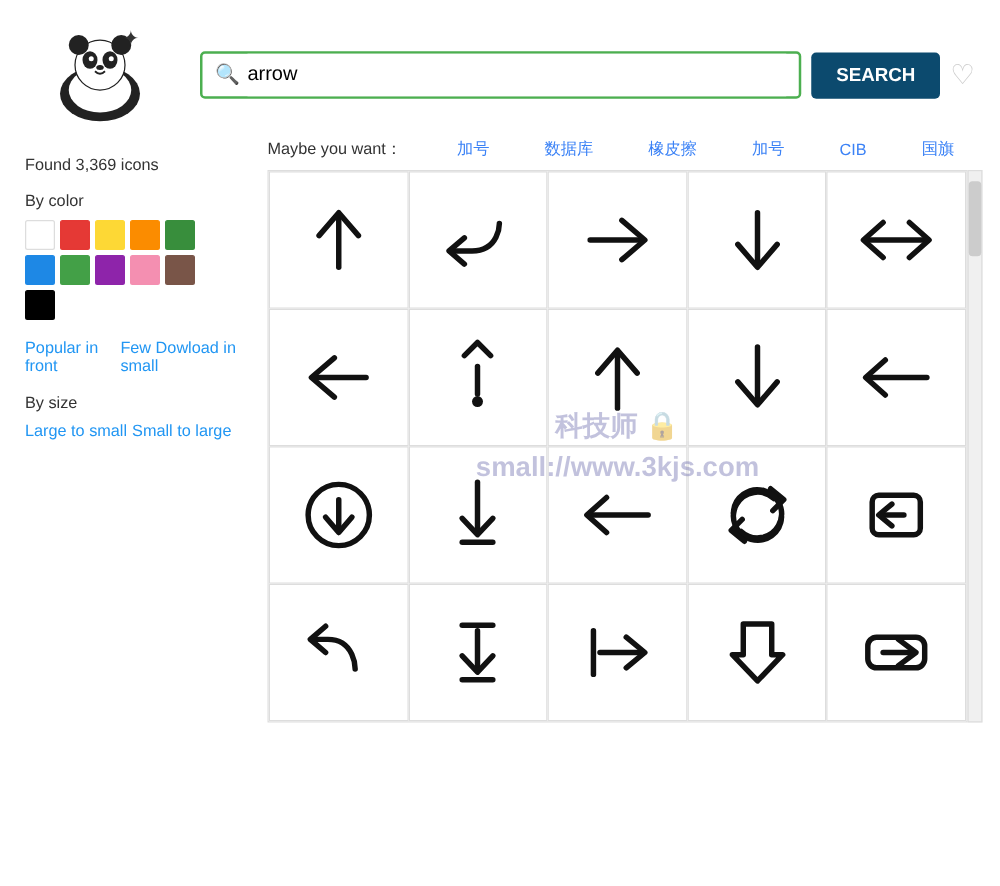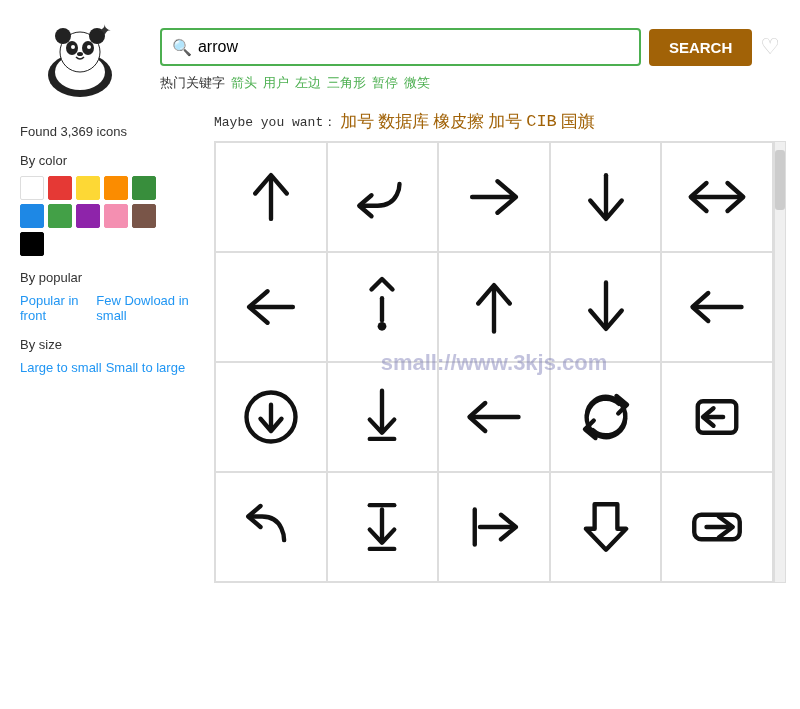--- a/index.html
+++ b/index.html
@@ -7,21 +7,21 @@
 
     
     .header { display: flex; align-items: center; padding: 20px 20px 10px 20px; gap: 20px; }
     .logo-area { width: 120px; display: flex; align-items: center; justify-content: center; }
     .logo-svg { width: 100px; height: 80px; }
     .search-area { flex: 1; display: flex; flex-direction: column; gap: 8px; }
     .search-bar { display: flex; align-items: center; gap: 8px; }
     .search-input-wrapper { display: flex; align-items: center; border: 2px solid #4caf50; border-radius: 4px; padding: 0 10px; flex: 1; background: #fff; }
     .search-icon-span { color: #999; margin-right: 6px; font-size: 16px; }
     .search-input { border: none; outline: none; font-size: 16px; width: 100%; padding: 8px 0; }
-    .search-btn { background: #a16207; color: #fff; border: none; padding: 10px 20px; font-size: 15px; font-weight: bold; border-radius: 4px; cursor: pointer; }
+    .search-btn { background: #0c4a6e; color: #fff; border: none; padding: 10px 20px; font-size: 15px; font-weight: bold; border-radius: 4px; cursor: pointer; }
     .heart-btn { background: none; border: none; cursor: pointer; font-size: 22px; color: #ccc; }
     .hot-keywords { font-size: 13px; color: #333; display: flex; align-items: center; gap: 6px; flex-wrap: wrap; }
     .hot-label { color: #333; }
     .hot-keywords a { color: #4caf50; text-decoration: none; font-size: 13px; }
 
     
     .main { display: flex; padding: 0 10px; }
 
     
     .sidebar { width: 200px; padding: 10px 10px; flex-shrink: 0; }
@@ -29,23 +29,23 @@
     .section-title { font-size: 13px; font-weight: normal; color: #333; margin-bottom: 8px; margin-top: 4px; }
     .color-grid { display: grid; grid-template-columns: repeat(5, 24px); gap: 4px; margin-bottom: 14px; }
     .color-swatch { width: 24px; height: 24px; border-radius: 2px; border: 1px solid #ddd; cursor: pointer; }
     .popular-links { display: flex; flex-direction: row; gap: 4px; margin-bottom: 14px; }
     .popular-links a { color: #2196f3; text-decoration: none; font-size: 13px; }
     .size-links { display: flex; flex-direction: row; gap: 4px; }
     .size-links a { color: #2196f3; text-decoration: none; font-size: 13px; }
 
     
     .content { flex: 1; padding: 0 4px; }
-    .maybe-you-want { font-size: 13px; color: #333; margin-bottom: 8px; display: flex; align-items: center; flex-wrap: wrap; gap: 4px; font-family: Liberation Mono, monospace; }
+    .maybe-you-want { font-size: 13px; color: #333; margin-bottom: 8px; display: flex; align-items: center; flex-wrap: wrap; gap: 4px; }
     .maybe-you-want span { color: #333; }
-    .maybe-you-want a { color: #a16207; text-decoration: none; font-size: 17px; }
+    .maybe-you-want a { color: #3b82f6; text-decoration: none; font-size: 13px; margin-left: 40px; }
     .watermark { position: absolute; top: 50%; left: 50%; transform: translate(-50%, -50%); font-size: 22px; font-weight: bold; color: rgba(120,120,180,0.45); white-space: nowrap; z-index: 10; pointer-events: none; text-align: center; line-height: 1.5; }
 
     
     .icon-grid { display: grid; grid-template-columns: repeat(5, 1fr); border: 1px solid #ddd; position: relative; }
     .icon-cell { border: 1px solid #ddd; display: flex; align-items: center; justify-content: center; height: 110px; cursor: pointer; background: #fff; }
     .icon-cell svg { width: 70px; height: 70px; }
 
     
     .content-with-scroll { display: flex; }
     .scroll-bar { width: 12px; background: #f0f0f0; border: 1px solid #ddd; display: flex; flex-direction: column; align-items: center; }
@@ -79,29 +79,20 @@
     </svg>
   </div>
   <div class="search-area">
     <div class="search-bar">
       <div class="search-input-wrapper">
         <span class="search-icon-span">🔍</span>
         <input class="search-input" type="text" value="arrow" style="">
       </div>
       <button class="search-btn">SEARCH</button>
       <button class="heart-btn">♡</button>
-    </div>
-    <div class="hot-keywords">
-      <span class="hot-label">热门关键字</span>
-      <a href="#">箭头</a>
-      <a href="#">用户</a>
-      <a href="#">左边</a>
-      <a href="#">三角形</a>
-      <a href="#">暂停</a>
-      <a href="#">微笑</a>
     </div>
   </div>
 </div>
 
 <div class="main">
   <div class="sidebar">
     <div class="found-text">Found 3,369 icons</div>
     <div class="section-title">By color</div>
     <div class="color-grid">
       <div class="color-swatch" style="background:#fff;"></div>
@@ -110,21 +101,20 @@
       <div class="color-swatch" style="background:#fb8c00;border-color:#fb8c00;"></div>
       <div class="color-swatch" style="background:#388e3c;border-color:#388e3c;"></div>
       <div class="color-swatch" style="background:#1e88e5;border-color:#1e88e5;"></div>
       <div class="color-swatch" style="background:#43a047;border-color:#43a047;"></div>
       <div class="color-swatch" style="background:#8e24aa;border-color:#8e24aa;"></div>
       <div class="color-swatch" style="background:#f48fb1;border-color:#f48fb1;"></div>
       <div class="color-swatch" style="background:#795548;border-color:#795548;"></div>
       <div class="color-swatch" style="background:#000;border-color:#000;"></div>
     </div>
 
-    <div class="section-title">By popular</div>
     <div class="popular-links">
       <a href="#">Popular in front</a>
       <a href="#">Few Dowload in small</a>
     </div>
 
     <div class="section-title">By size</div>
     <div class="size-links">
       <a href="#">Large to small</a>
       <a href="#">Small to large</a>
     </div>
@@ -138,20 +128,21 @@
       <a href="#">橡皮擦</a>
       <a href="#">加号</a>
       <a href="#">CIB</a>
       <a href="#">国旗</a>
     </div>
 
     <div class="content-with-scroll">
       <div style="position:relative; flex:1;">
 
         <div class="watermark">
+          <div>科技师 🔒</div>
           <div>small://www.3kjs.com</div>
         </div>
 
         <div class="icon-grid">
 
           <div class="icon-cell">
             <svg viewBox="0 0 80 80" fill="none" stroke="#111" stroke-width="5" stroke-linecap="round" stroke-linejoin="round">
               <line x1="40" y1="65" x2="40" y2="18"></line>
               <polyline points="22,36 40,15 58,36"></polyline>
             </svg>

